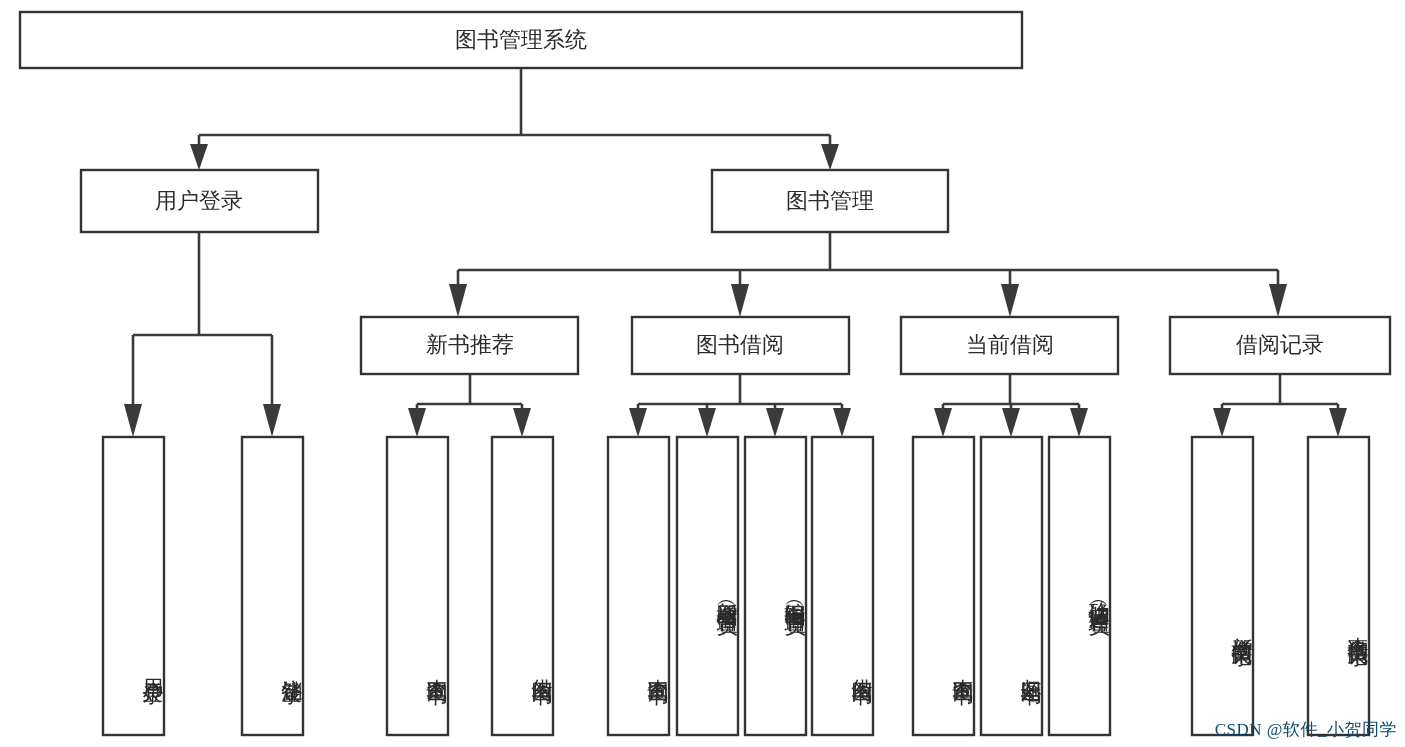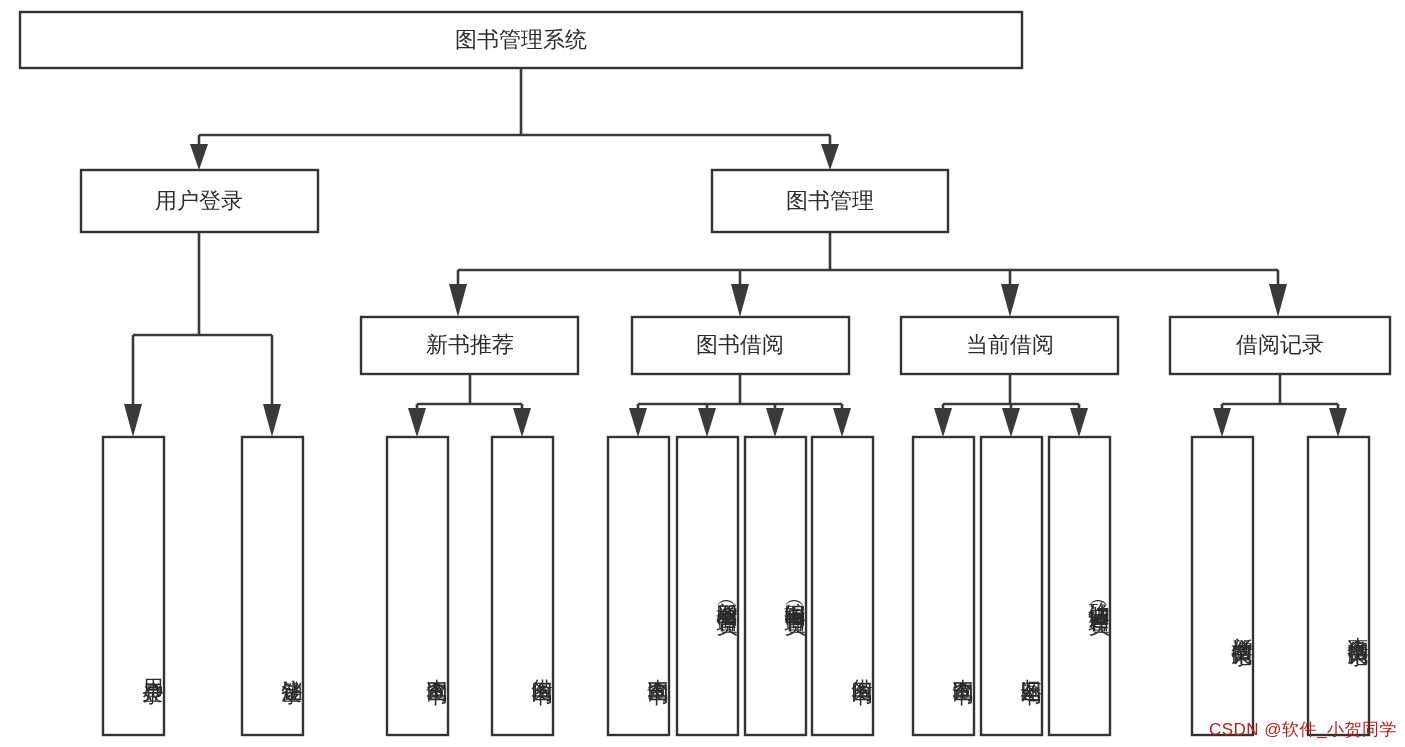--- a/index.html
+++ b/index.html
@@ -61,23 +61,23 @@
     white-space: nowrap;
     display: flex;
     align-items: flex-start;
     justify-content: center;
     pointer-events: none;
   }
   .watermark {
     position: absolute;
     right: 8px;
     bottom: 6px;
-    color: #b91c1c;
+    color: #0c4a6e;
     font-size: 17px;
-    font-family: Liberation Sans, sans-serif;
+    font-family: Liberation Serif, serif;
     letter-spacing: 0.5px;
     white-space: nowrap;
   }
 </style>
 </head>
 <body>
 
 <div id="diagram-root">
 
   <svg class="diagram" viewBox="0 0 1405 747">

